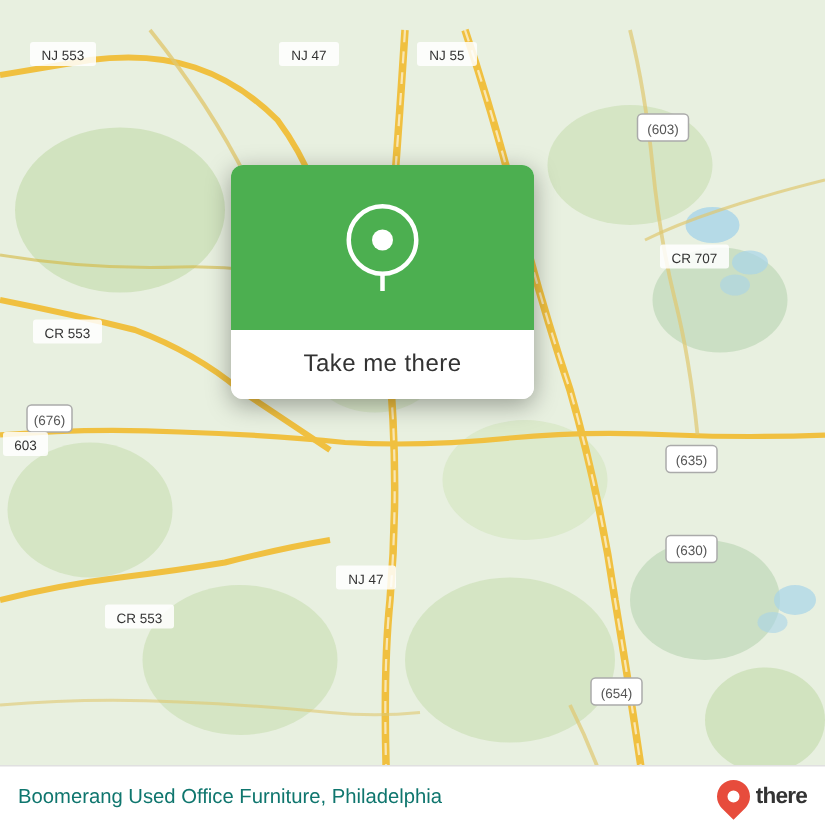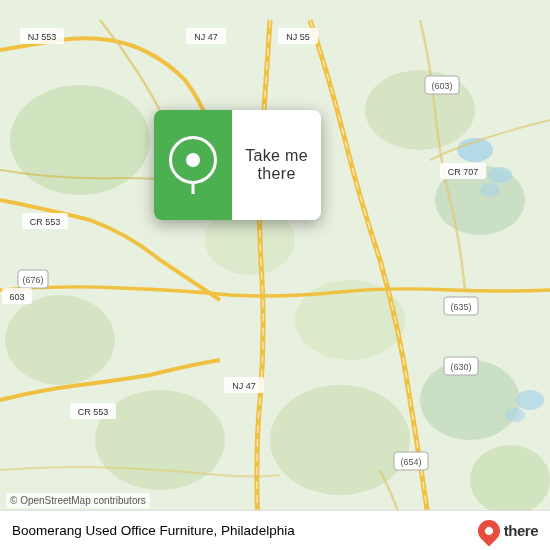--- a/index.html
+++ b/index.html
@@ -25,26 +25,26 @@
       position: absolute;
       top: 0; left: 0;
       width: 100%; height: 100%;
     }
 
     
     #location-card {
       position: absolute;
       top: 110px;
       left: 154px;
-      width: 167px;
+      width: 202px;
       background: white;
       border-radius: 8px;
       box-shadow: 0 4px 16px rgba(0,0,0,0.35);
       display: flex;
-      flex-direction: row;
+      flex-direction: column;
       align-items: center;
       overflow: hidden;
       z-index: 10;
     }
 
     #card-map-preview {
       width: 100%;
       height: 110px;
       background-color: #4caf50;
       display: flex;
@@ -128,21 +128,21 @@
       display: flex;
       align-items: center;
       justify-content: space-between;
       padding: 0 12px;
       z-index: 10;
       border-top: 1px solid #e0e0e0;
     }
 
     #place-name {
       font-size: 13.5px;
-      color: #000000;
+      color: #0f766e;
       font-weight: 400;
       text-align: center;
     }
 
     #moovit-logo {
       display: flex;
       align-items: center;
       gap: 4px;
     }
 
@@ -267,23 +267,20 @@
       <div class="pin-icon">
         <div class="pin-circle">
           <div class="pin-inner-circle"></div>
         </div>
         <div class="pin-tail"></div>
       </div>
     </div>
     <button id="take-me-there-btn">Take me there</button>
   </div>
 
-  <div id="attribution">
-    <span>© OpenStreetMap contributors</span>
-  </div>
 
   <div id="bottom-bar">
     <span id="place-name">Boomerang Used Office Furniture, Philadelphia</span>
     <div id="moovit-logo">
       <div class="moovit-pin"></div>
       <span class="moovit-text">there</span>
     </div>
   </div>
 </div>
 

